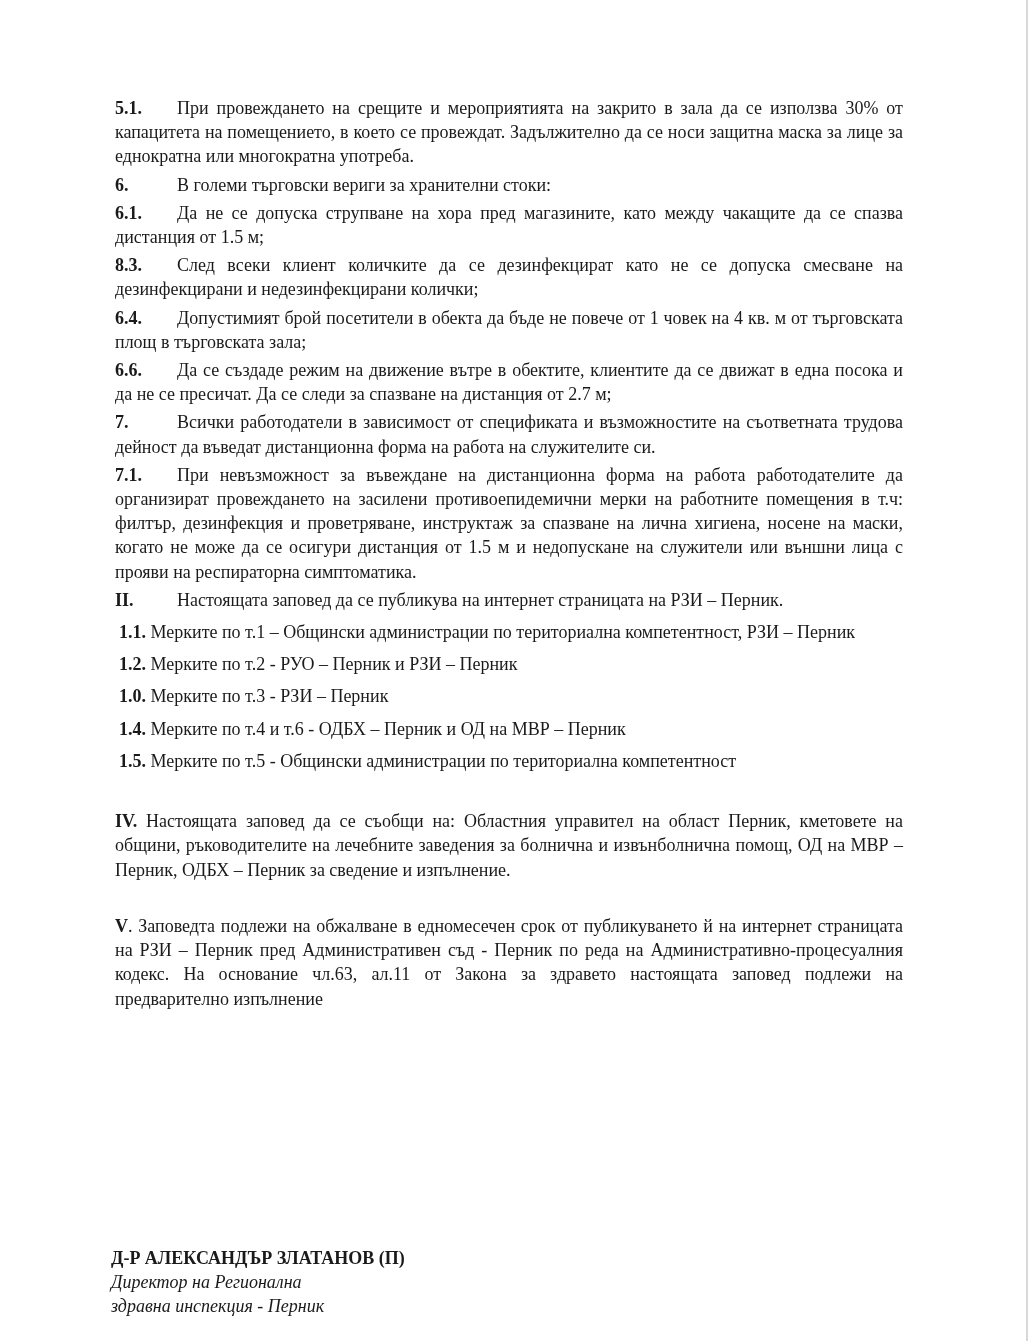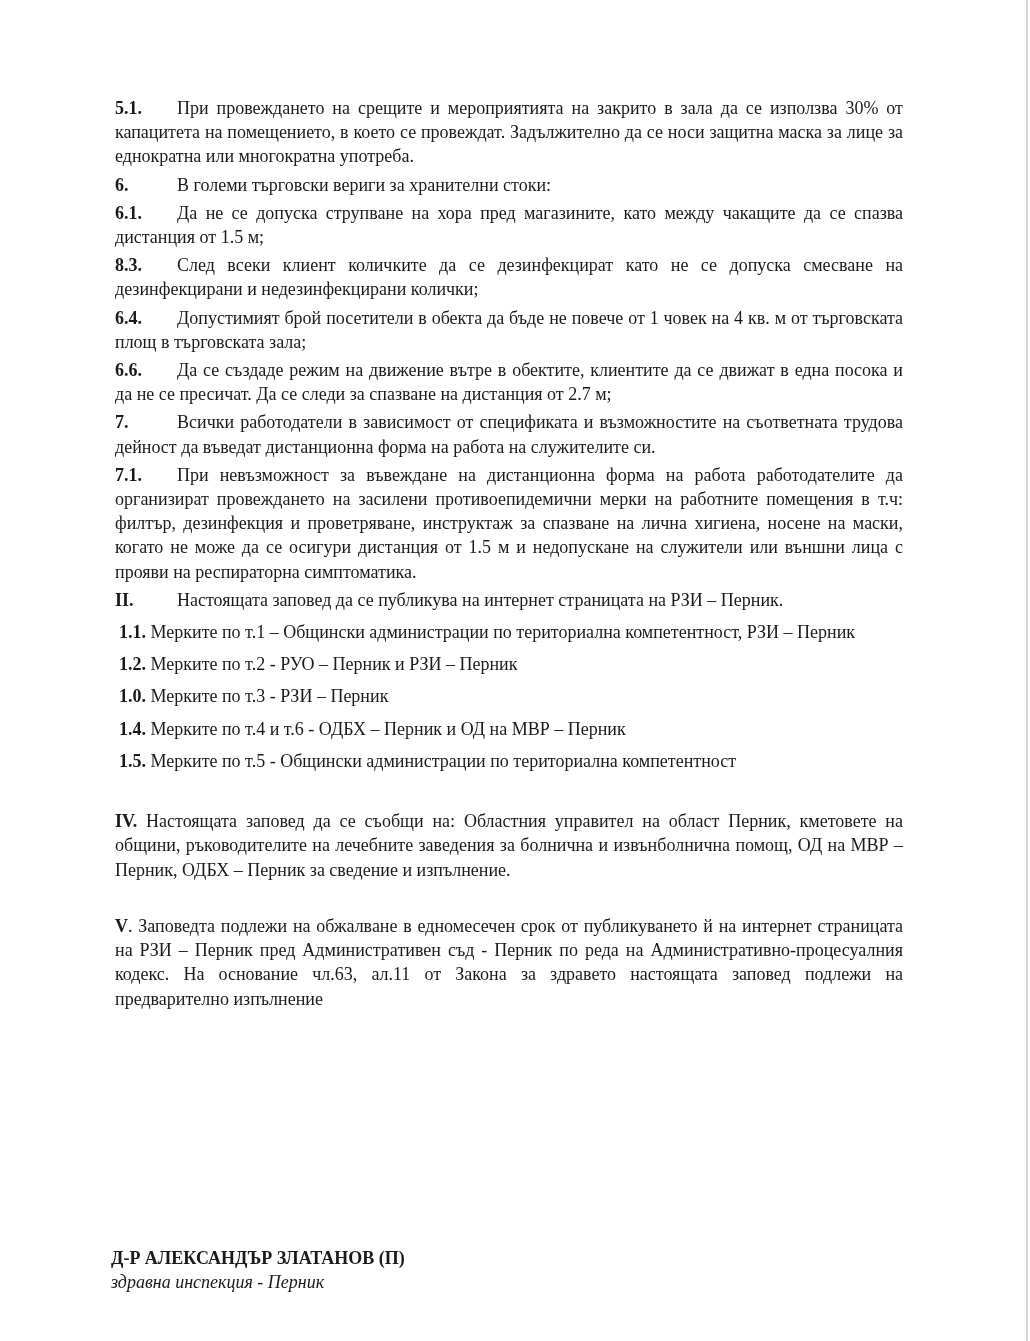--- a/index.html
+++ b/index.html
@@ -113,15 +113,16 @@
     <p class="para"><span class="num-inline">IV.</span> <span>Настоящата заповед да се съобщи на: Областния управител на област Перник, кметовете на общини, ръководителите на лечебните заведения за болнична и извънболнична помощ, ОД на МВР – Перник, ОДБХ – Перник за сведение и изпълнение.</span></p>
 
     <div class="gap"></div>
 
     <p class="para"><span class="num-inline">V</span><span>. Заповедта подлежи на обжалване в едномесечен срок от публикуването й на интернет страницата на РЗИ – Перник пред Административен съд - Перник по реда на Административно-процесуалния кодекс. На основание чл.63, ал.11 от Закона за здравето настоящата заповед подлежи на предварително изпълнение</span></p>
 
   </div>
 
   <div class="sig">
     <p class="sig-name">Д-Р АЛЕКСАНДЪР ЗЛАТАНОВ (П)</p>
+    <p class="sig-title">Директор на Регионална</p>
     <p class="sig-title">здравна инспекция - Перник</p>
   </div>
 </div>
 
 </body></html>

